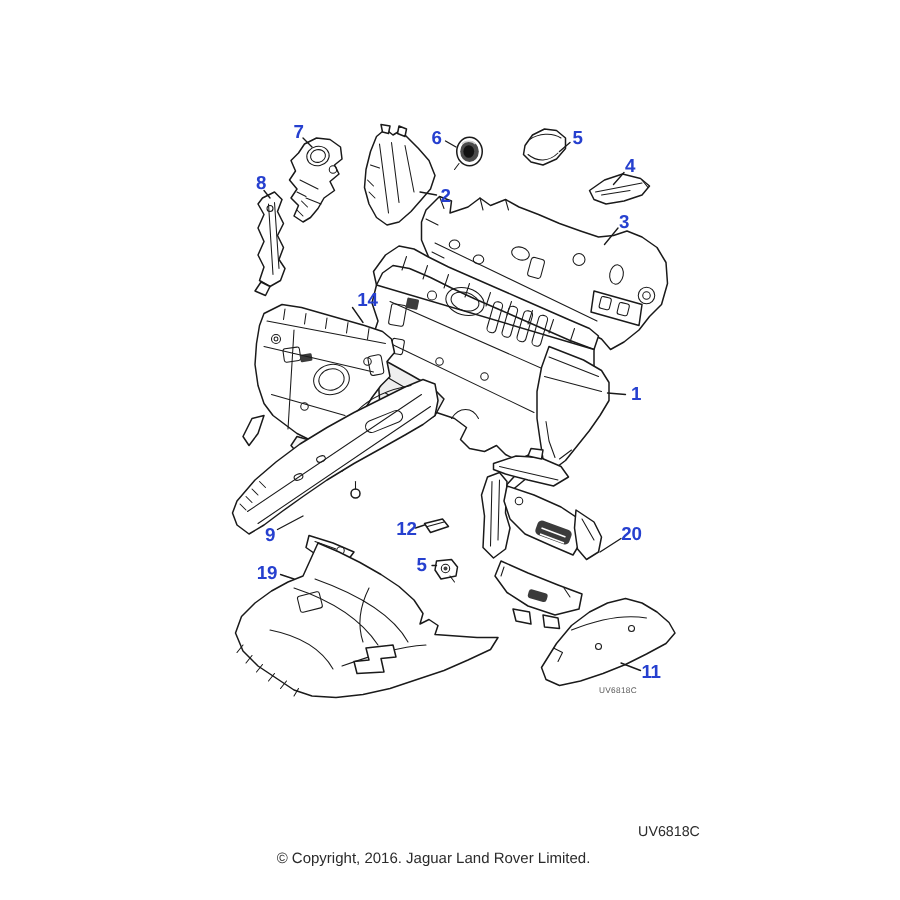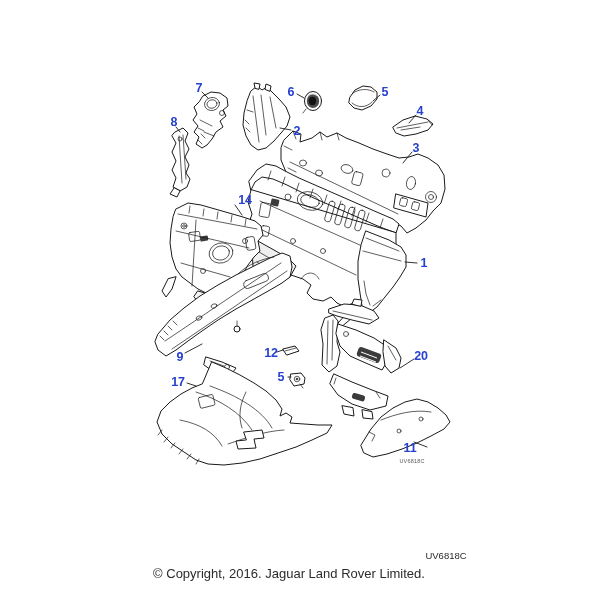--- a/index.html
+++ b/index.html
@@ -21,21 +21,21 @@
   .code-inline {
     position:absolute; transform:translate(-50%,-50%);
     font-size:5.5px; color:#5a5a5a; letter-spacing:0.2px; white-space:nowrap;
   }
   .code-sheet {
     position:absolute; transform:translate(-50%,-50%);
     font-size:9.5px; color:#2b2b2b; white-space:nowrap;
   }
   .copyright {
     position:absolute; transform:translate(-50%,-50%);
-    font-size:13px; color:#2b2b2b; white-space:nowrap;
+    font-size:10px; color:#2b2b2b; white-space:nowrap;
   }
 </style>
 </head>
 <body>
 
 <div class="stage">
 
   <svg width="600" height="600" viewBox="0 0 600 600">
 
     <g>
@@ -201,22 +201,22 @@
   <div>
     <div class="callout" style="left:424px;top:263px">1</div>
     <div class="callout" style="left:297px;top:131px">2</div>
     <div class="callout" style="left:416px;top:148px">3</div>
     <div class="callout" style="left:420px;top:111px">4</div>
     <div class="callout" style="left:385px;top:92px">5</div>
     <div class="callout" style="left:291px;top:92px">6</div>
     <div class="callout" style="left:199px;top:88px">7</div>
     <div class="callout" style="left:174px;top:122px">8</div>
     <div class="callout" style="left:180px;top:357px">9</div>
-    <div class="callout" style="left:178px;top:382px">17</div>
-    <div class="callout" style="left:410px;top:448px">11</div>
+    <div class="callout" style="left:178px;top:382px">19</div>
+    <div class="callout" style="left:434px;top:448px">11</div>
     <div class="callout" style="left:271px;top:353px">12</div>
     <div class="callout" style="left:281px;top:377px">5</div>
     <div class="callout" style="left:245px;top:200px">14</div>
     <div class="callout" style="left:421px;top:356px">20</div>
   </div>
 
   <span class="code-inline" style="left:412px;top:461px">UV6818C</span>
   <span class="code-sheet" style="left:446px;top:555px">UV6818C</span>
 
   <div class="copyright" style="left:289px;top:573px">© Copyright, 2016. Jaguar Land Rover Limited.</div>

